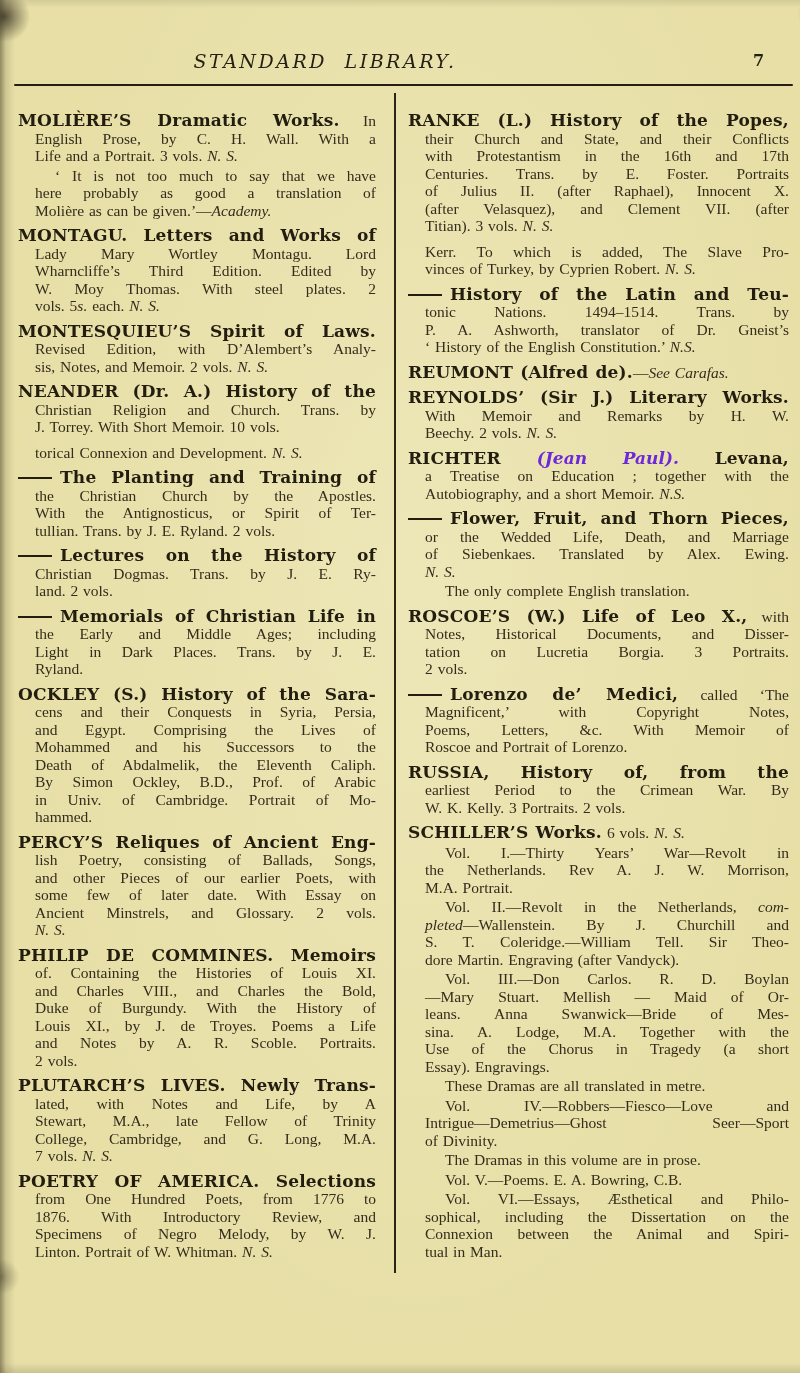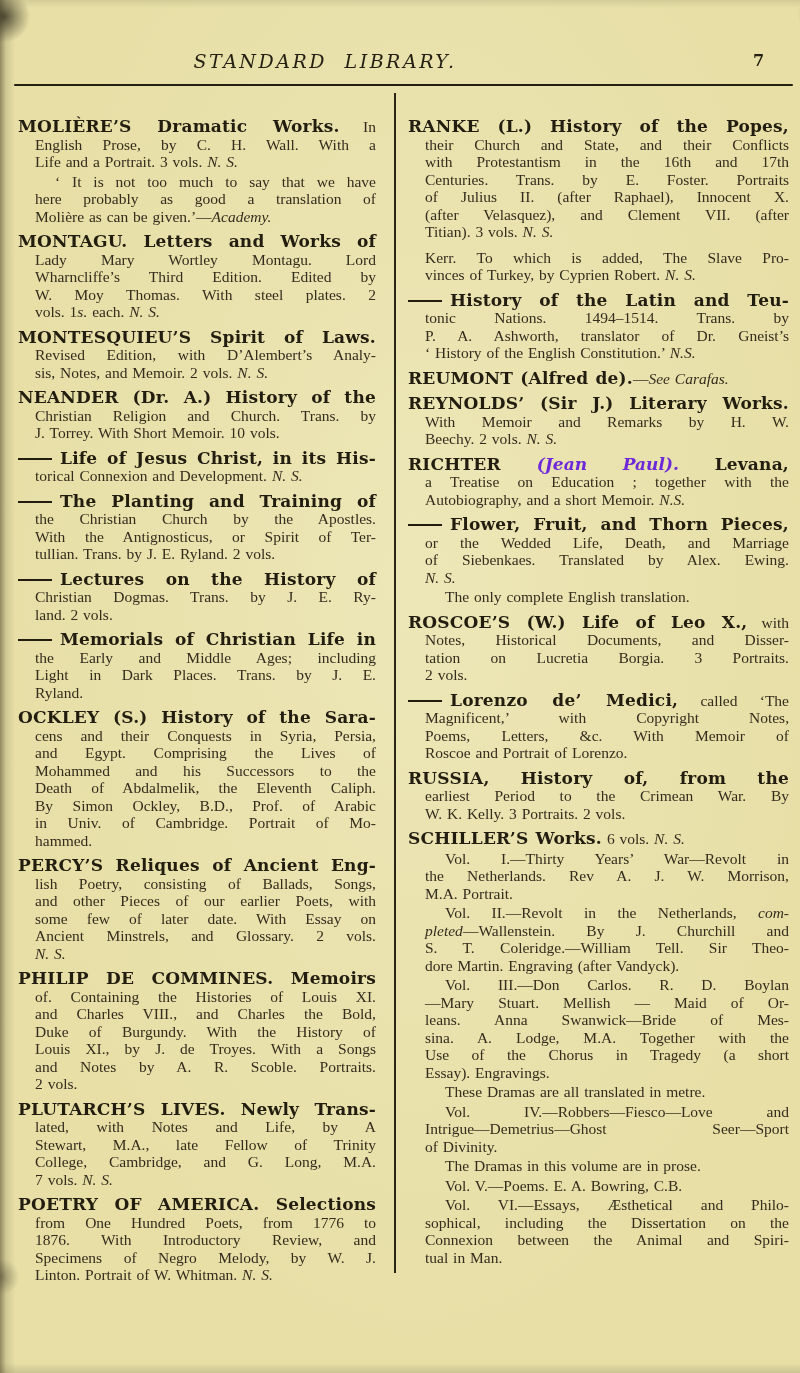--- a/index.html
+++ b/index.html
@@ -26,21 +26,21 @@
     position:absolute; top:50px; left:0; width:650px; text-align:center;
     font-family:"DejaVu Serif", serif; font-style:italic;
     font-size:19px; letter-spacing:2.5px; word-spacing:9px; color:#241f12;
   }
   .page-number {
     position:absolute; top:51px; left:753px;
     font-family:"DejaVu Serif", serif; font-weight:bold; font-size:16px; color:#241f12;
   }
   .rule { position:absolute; top:84px; left:14px; width:779px; height:2px; background:#241f12; border-radius:1px; }
   .divider { position:absolute; top:93px; left:394px; width:2px; height:1180px; background:#2b2516; }
-  .col { position:absolute; top:118px; }
+  .col { position:absolute; top:112px; }
   .col-left  { left:18px;  width:358px; }
   .col-right { left:408px; width:381px; }
   .line {
     font-size:15.5px; line-height:17.5px;
     text-align:justify; text-align-last:justify;
     word-spacing:1px;
   }
   .line.last { text-align-last:auto; }
   .e .line { padding-left:17px; }
   .e .line.first { padding-left:0; }
@@ -73,34 +73,33 @@
       <div class="block p">
         <div class="line first"><span class="s-r">‘ It is not too much to say that we have</span></div>
         <div class="line"><span class="s-r">here probably as good a translation of</span></div>
         <div class="line last"><span class="s-r">Molière as can be given.’—</span><span class="s-i">Academy.</span></div>
       </div>
       <div class="block e">
         <div class="line first"><span class="s-b">MONTAGU. Letters and Works of</span></div>
         <div class="line"><span class="s-r">Lady Mary Wortley Montagu. Lord</span></div>
         <div class="line"><span class="s-r">Wharncliffe’s Third Edition. Edited by</span></div>
         <div class="line"><span class="s-r">W. Moy Thomas. With steel plates. 2</span></div>
-        <div class="line last"><span class="s-r">vols. 1</span><span class="s-i">s.</span><span class="s-r"> each. </span><span class="s-i">N. S.</span></div>
+        <div class="line last"><span class="s-r">vols. 5</span><span class="s-i">s.</span><span class="s-r"> each. </span><span class="s-i">N. S.</span></div>
       </div>
       <div class="block e">
         <div class="line first"><span class="s-b">MONTESQUIEU’S Spirit of Laws.</span></div>
         <div class="line"><span class="s-r">Revised Edition, with D’Alembert’s Analy-</span></div>
         <div class="line last"><span class="s-r">sis, Notes, and Memoir. 2 vols. </span><span class="s-i">N. S.</span></div>
       </div>
       <div class="block e">
         <div class="line first"><span class="s-b">NEANDER (Dr. A.) History of the</span></div>
         <div class="line"><span class="s-r">Christian Religion and Church. Trans. by</span></div>
         <div class="line last"><span class="s-r">J. Torrey. With Short Memoir. 10 vols.</span></div>
       </div>
       <div class="block e">
-        <div class="line first"><span class="s-d"></span><span class="s-b">Life of Jesus Christ, in its His-</span></div>
         <div class="line last"><span class="s-r">torical Connexion and Development. </span><span class="s-i">N. S.</span></div>
       </div>
       <div class="block e">
         <div class="line first"><span class="s-d"></span><span class="s-b">The Planting and Training of</span></div>
         <div class="line"><span class="s-r">the Christian Church by the Apostles.</span></div>
         <div class="line"><span class="s-r">With the Antignosticus, or Spirit of Ter-</span></div>
         <div class="line last"><span class="s-r">tullian. Trans. by J. E. Ryland. 2 vols.</span></div>
       </div>
       <div class="block e">
         <div class="line first"><span class="s-d"></span><span class="s-b">Lectures on the History of</span></div>
@@ -129,21 +128,21 @@
         <div class="line"><span class="s-r">and other Pieces of our earlier Poets, with</span></div>
         <div class="line"><span class="s-r">some few of later date. With Essay on</span></div>
         <div class="line"><span class="s-r">Ancient Minstrels, and Glossary. 2 vols.</span></div>
         <div class="line last"><span class="s-i">N. S.</span></div>
       </div>
       <div class="block e">
         <div class="line first"><span class="s-b">PHILIP DE COMMINES. Memoirs</span></div>
         <div class="line"><span class="s-r">of. Containing the Histories of Louis XI.</span></div>
         <div class="line"><span class="s-r">and Charles VIII., and Charles the Bold,</span></div>
         <div class="line"><span class="s-r">Duke of Burgundy. With the History of</span></div>
-        <div class="line"><span class="s-r">Louis XI., by J. de Troyes. With a Songs</span></div>
+        <div class="line"><span class="s-r">Louis XI., by J. de Troyes. Poems a Life</span></div>
         <div class="line"><span class="s-r">and Notes by A. R. Scoble. Portraits.</span></div>
         <div class="line last"><span class="s-r">2 vols.</span></div>
       </div>
       <div class="block e">
         <div class="line first"><span class="s-b">PLUTARCH’S LIVES. Newly Trans-</span></div>
         <div class="line"><span class="s-r">lated, with Notes and Life, by A</span></div>
         <div class="line"><span class="s-r">Stewart, M.A., late Fellow of Trinity</span></div>
         <div class="line"><span class="s-r">College, Cambridge, and G. Long, M.A.</span></div>
         <div class="line last"><span class="s-r">7 vols. </span><span class="s-i">N. S.</span></div>
       </div>

